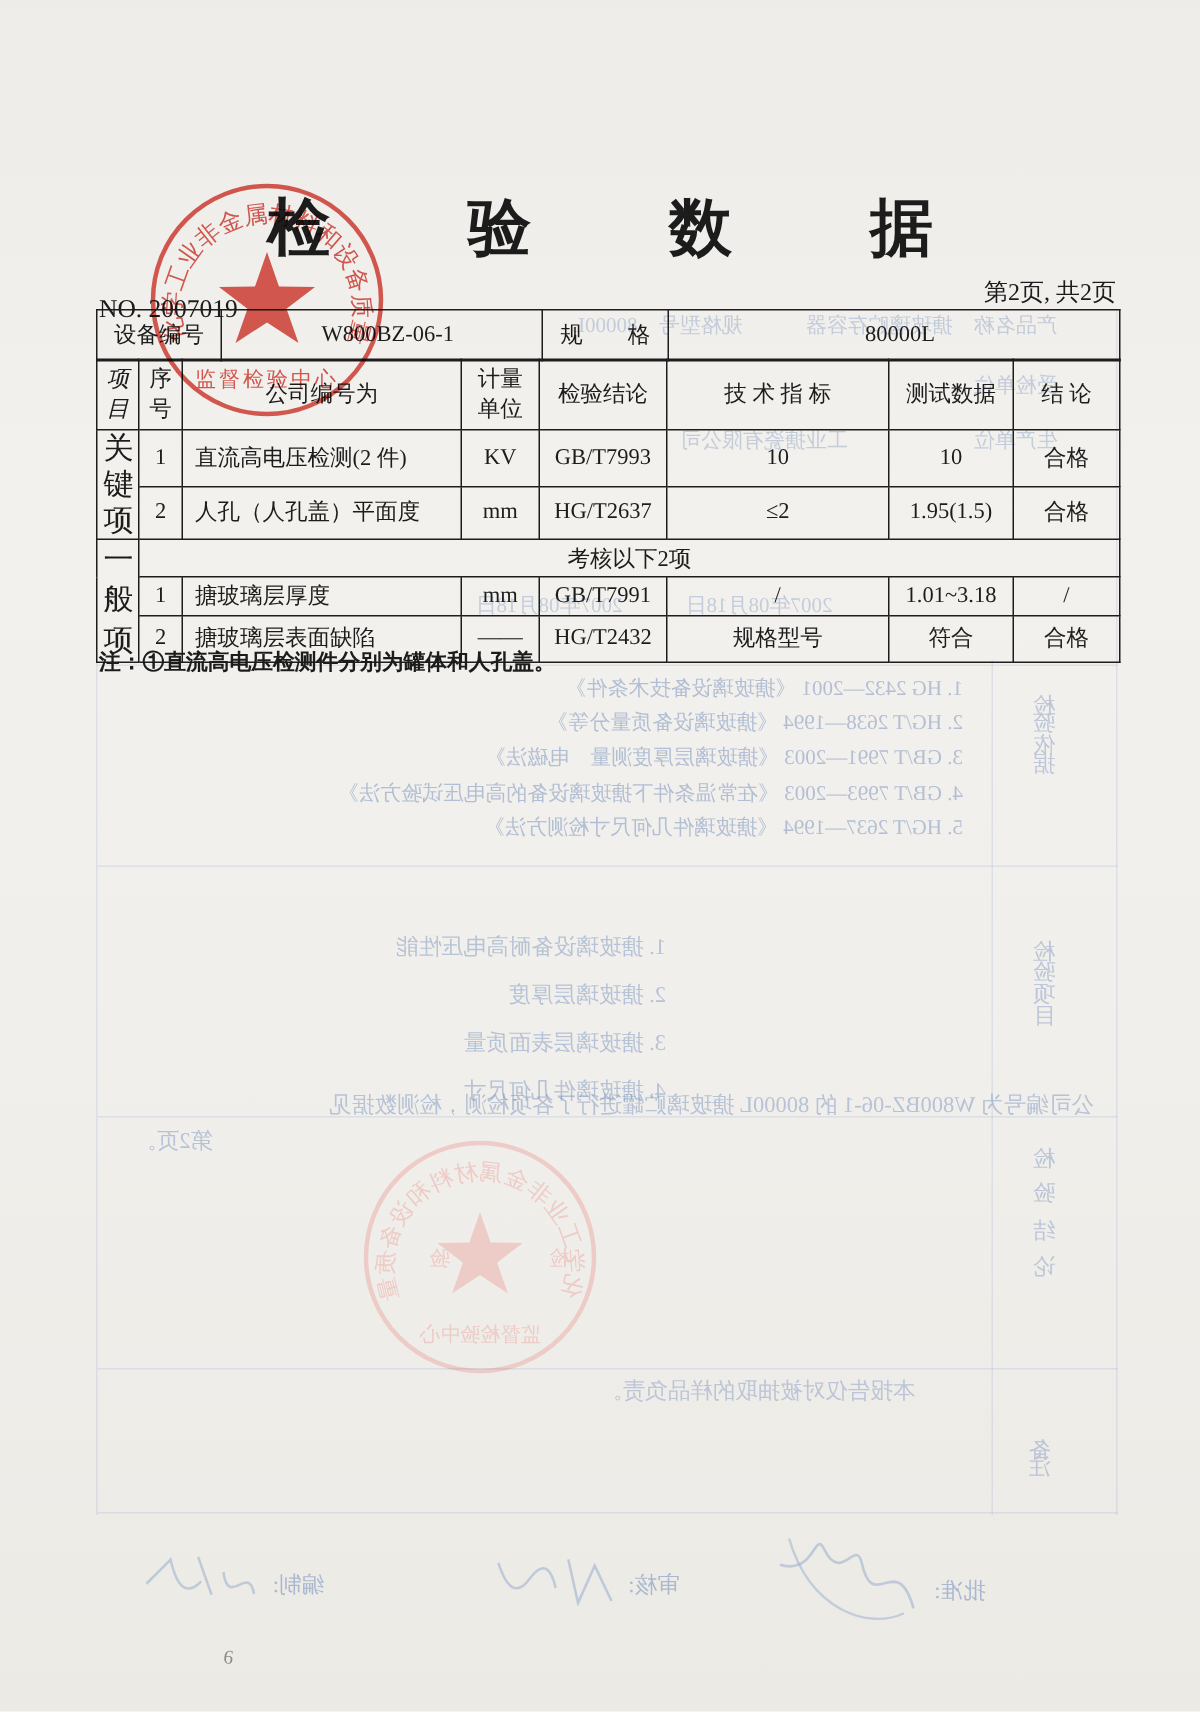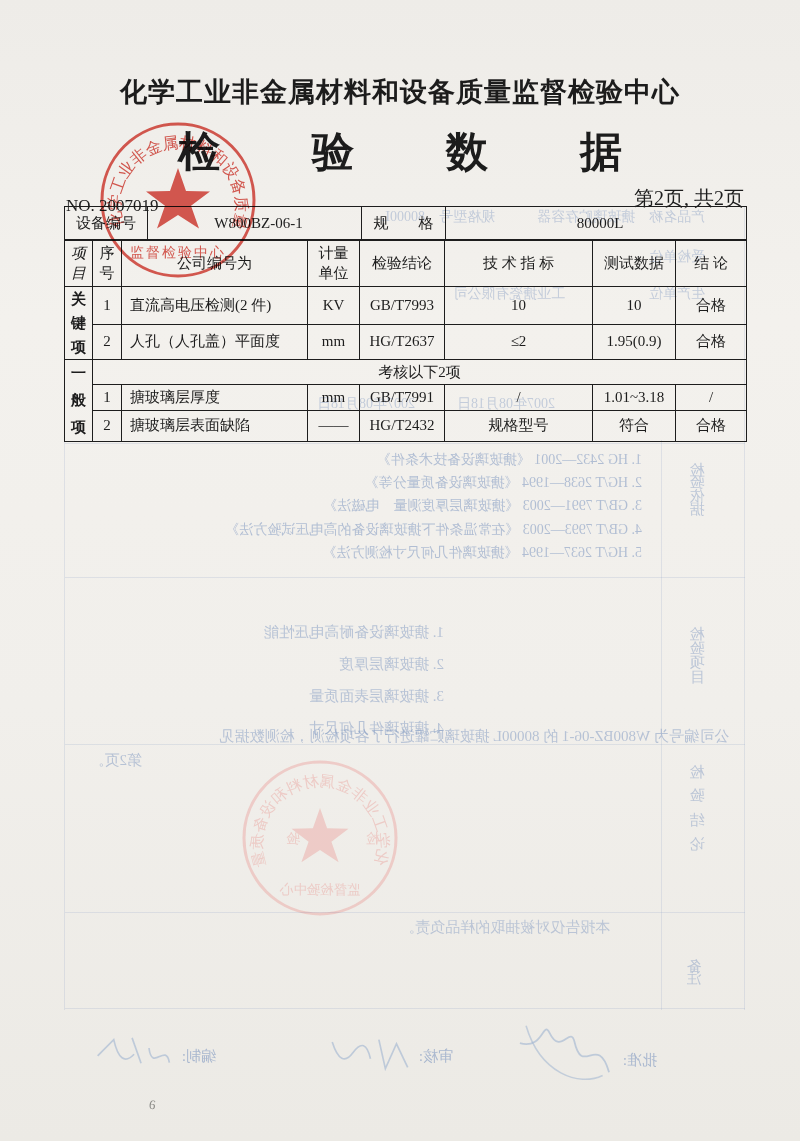--- a/index.html
+++ b/index.html
@@ -32,33 +32,33 @@
   .stamp{position:absolute;mix-blend-mode:multiply;}
   .stamp-front{left:93px;top:115px;opacity:.88;}
   .stamp-back{left:395px;top:753px;opacity:.32;}
 
   
   .org-name{position:absolute;top:74px;left:0;width:800px;text-align:center;
     font-family:"Liberation Sans",sans-serif;font-weight:bold;font-size:27px;letter-spacing:1px;}
   .doc-title{position:absolute;top:124px;left:0;width:800px;display:flex;justify-content:center;gap:92px;
     font-family:"Liberation Sans",sans-serif;font-weight:bold;font-size:42px;}
   .report-no{position:absolute;left:66px;top:196px;font-size:17px;}
-  .page-ind{position:absolute;right:56px;top:185px;font-size:20px;}
+  .page-ind{position:absolute;right:56px;top:185px;font-size:16px;}
 
   table{border-collapse:collapse;table-layout:fixed;padding-left:32px;}
   td{border:1.6px solid #1d1d1d;text-align:center;font-size:15px;padding:0 2px;
      word-break:break-all;background:transparent;}
   .info-table{position:absolute;left:64px;top:206px;width:682px;}
   .info-table td{height:33px;}
   .info-table .val{text-align:center;padding-left:10px;}
   .main-table{position:absolute;left:64px;top:239px;width:682px;}
   .row-header td{height:46px;line-height:20px;}
   .row-k1 td{height:33px;} .row-k2 td{height:31px;}
   .row-banner td{height:24px;margin-top:32px;} .row-g1 td{height:24px;} .row-g2 td{height:30px;}
-  .cell-group{line-height:24px;font-size:15px;padding:0;font-weight:bold;}
+  .cell-group{line-height:24px;font-size:20px;padding:0;}
   .cell-name{text-align:left;padding-left:8px;}
   .note{position:absolute;left:66px;top:432px;font-size:14.5px;font-weight:bold;}
   .page-mark{position:absolute;left:149px;top:1097px;font-size:13px;color:#8a8a86;transform:rotate(8deg);}
 
   .seal-ring{fill:none;stroke:#d9453c;stroke-width:3;}
   .seal-star{fill:#d9453c;}
   .seal-text{fill:#d9453c;font-family:"Liberation Serif",serif;}
 </style>
 </head>
 <body>
@@ -132,21 +132,20 @@
       </div>
       <div class="sig-group" style="left:584px;top:12px;">
         <span class="sig-label">编制:</span>
         <svg class="sig-svg" width="92" height="50" viewBox="0 0 92 50">
           <path d="M8,28 C14,8 24,40 30,16 M36,32 L48,8 M44,24 Q56,40 66,12 L80,30" fill="none" stroke="rgba(110,145,195,.6)" stroke-width="1.7"></path>
         </svg>
       </div>
     </div>
   </div>
 
-  <div class="org-name">化学工业非金属材料和设备质量监督检验中心</div>
 
   <div class="doc-title">
     <span>检</span>
     <span>验</span>
     <span>数</span>
     <span>据</span>
   </div>
 
   <div class="report-no">NO. 2007019</div>
   <div class="page-ind">第2页, 共2页</div>
@@ -199,21 +198,21 @@
       <td>10</td>
       <td>10</td>
       <td>合格</td>
     </tr>
     <tr class="row-k2">
       <td>2</td>
       <td class="cell-name">人孔（人孔盖）平面度</td>
       <td>mm</td>
       <td>HG/T2637</td>
       <td>≤2</td>
-      <td>1.95(0.9)</td>
+      <td>1.95(1.5)</td>
       <td>合格</td>
     </tr>
     <tr class="row-banner">
       <td rowspan="3" class="cell-group" style="padding:0 4px;line-height:27px;">一般项</td>
       <td colspan="7">考核以下2项</td>
     </tr>
     <tr class="row-g1">
       <td>1</td>
       <td class="cell-name">搪玻璃层厚度</td>
       <td>mm</td>
@@ -227,20 +226,21 @@
       <td class="cell-name">搪玻璃层表面缺陷</td>
       <td>——</td>
       <td>HG/T2432</td>
       <td>规格型号</td>
       <td>符合</td>
       <td>合格</td>
     </tr>
   </tbody>
     </table>
 
+  <div class="note">注：①直流高电压检测件分别为罐体和人孔盖。</div>
 
   <svg class="stamp stamp-front" width="170" height="170" viewBox="0 0 170 170">
     <circle class="seal-ring" cx="85" cy="85" r="76"></circle>
     <path id="frontArc" d="M 30.5,111 A 58,58 0 1 1 139.5,111" fill="none"></path>
     <text class="seal-text" font-size="16" textLength="224" lengthAdjust="spacingAndGlyphs">
       <textPath href="#frontArc">化学工业非金属材料和设备质量</textPath>
     </text>
     <polygon class="seal-star" points="85,53 93,76 117,76.4 98,90.8 106,113.6 85,100 64,113.6 72,90.8 53,76.4 77,76"></polygon>
     <text x="85" y="142" text-anchor="middle" class="seal-text" font-size="14" letter-spacing="2">监督检验中心</text>
   </svg>

